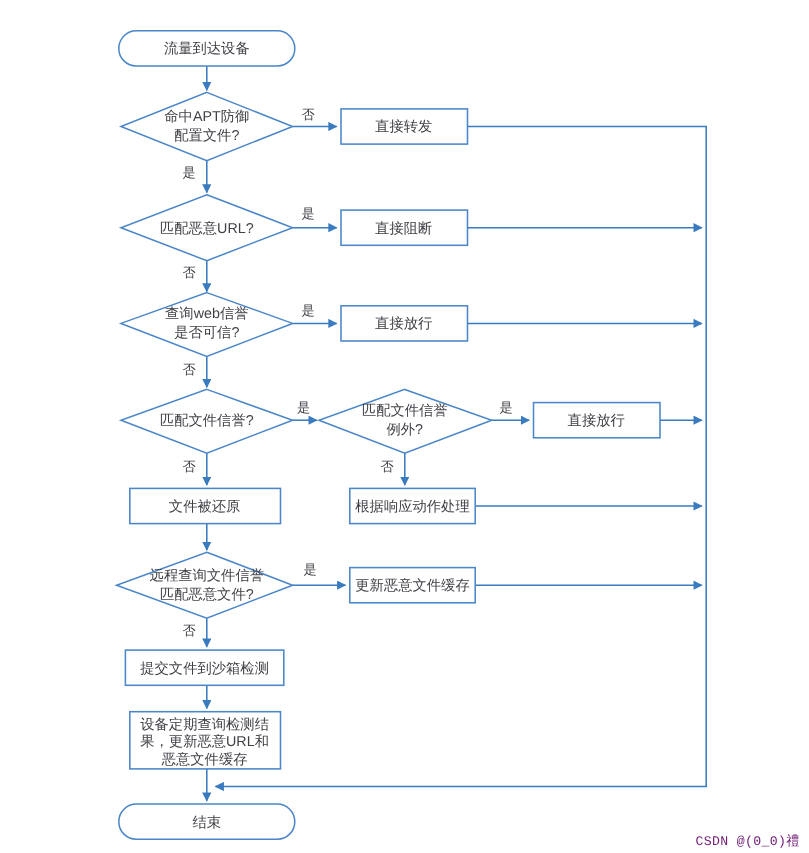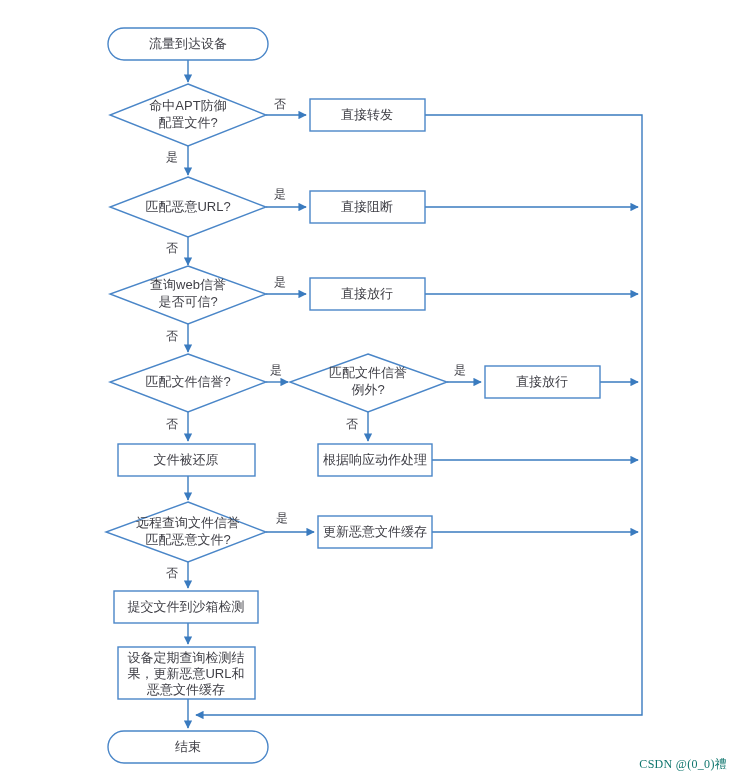--- a/index.html
+++ b/index.html
@@ -46,23 +46,23 @@
     font-family: "Liberation Sans", "DejaVu Sans", sans-serif;
     font-size: 12px;
     fill: #3f3f46;
     text-anchor: middle;
     dominant-baseline: middle;
   }
   .watermark {
     position: absolute;
     right: 8px;
     bottom: 6px;
-    font-family: Liberation Serif, serif;
+    font-family: Liberation Mono, monospace;
     font-size: 12px;
-    color: #0f766e;
+    color: #701a75;
     letter-spacing: 0.3px;
     white-space: nowrap;
     user-select: none;
   }
 </style>
 </head>
 <body>
 
 <div id="flow-root">
   <svg class="flow" viewBox="0 0 735 775" xmlns="http://www.w3.org/2000/svg">

